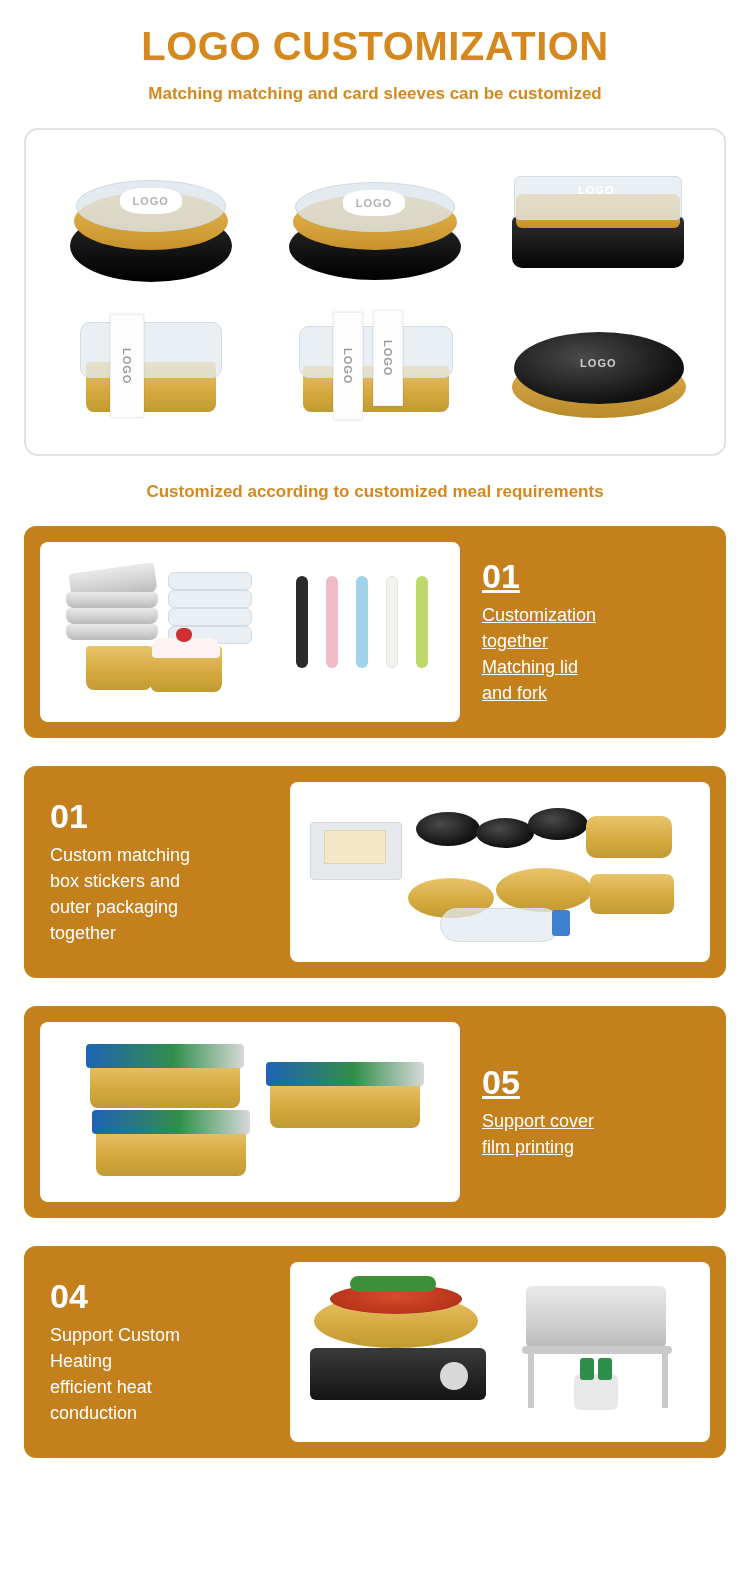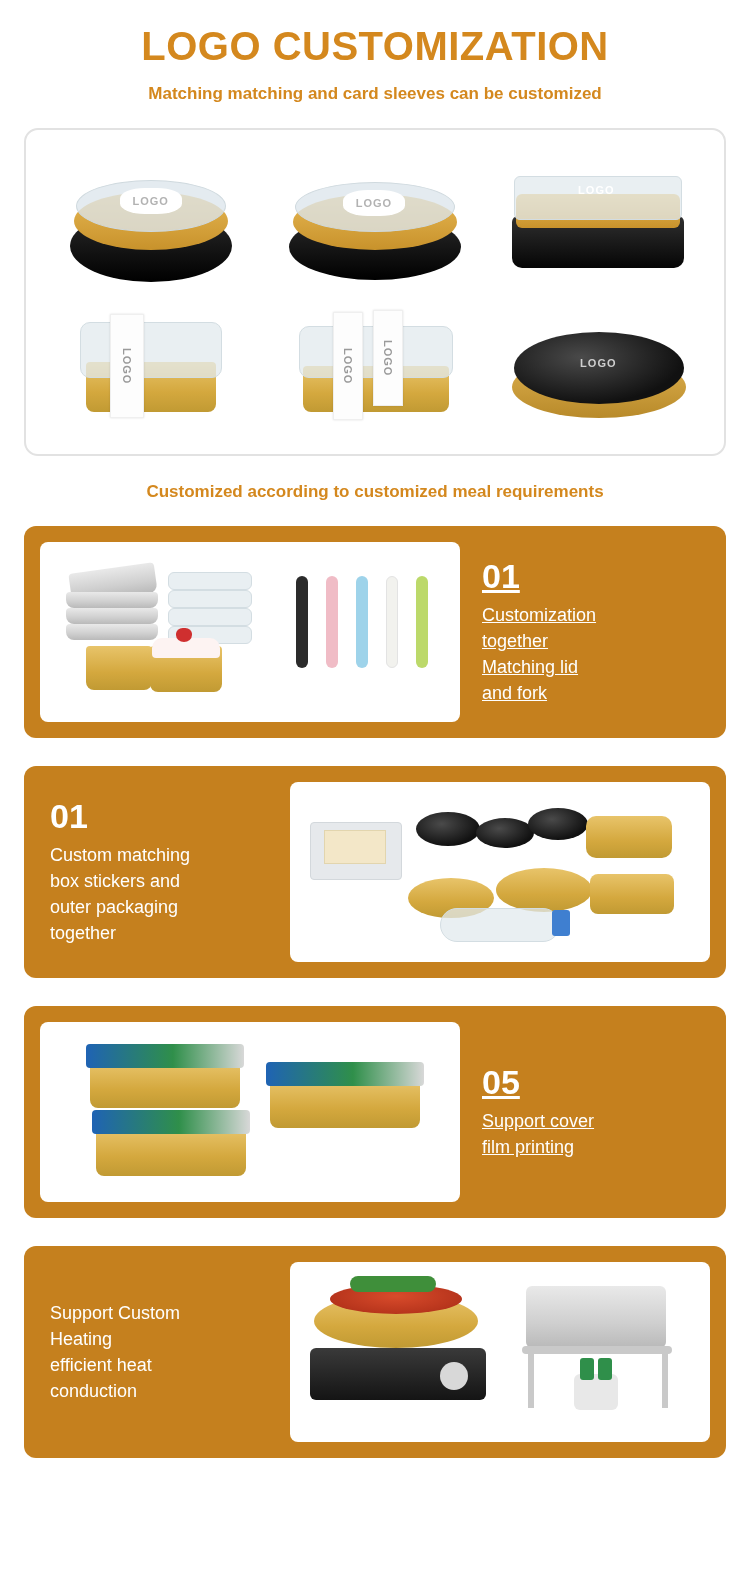--- a/index.html
+++ b/index.html
@@ -290,20 +290,21 @@
       </div>
       <div class="txt">
         <div class="num">05</div>
         <div class="desc">Support cover
 film printing</div>
       </div>
     </div>
 
     <div class="card card4">
       <div class="txt">
+        <div class="num">04</div>
         <div class="desc">Support Custom
 Heating
 efficient heat
 conduction</div>
       </div>
       <div class="photo">
         <div class="scene">
           <div class="tray" style="left:24px;top:32px;width:164px;height:54px;border-radius:50%;"></div>
           <div style="position:absolute;left:40px;top:22px;width:132px;height:30px;background:radial-gradient(ellipse at 50% 40%,#d94b2b,#a82b16);border-radius:50%;"></div>
           <div style="position:absolute;left:60px;top:14px;width:86px;height:16px;background:#3f8f3a;border-radius:8px;"></div>

